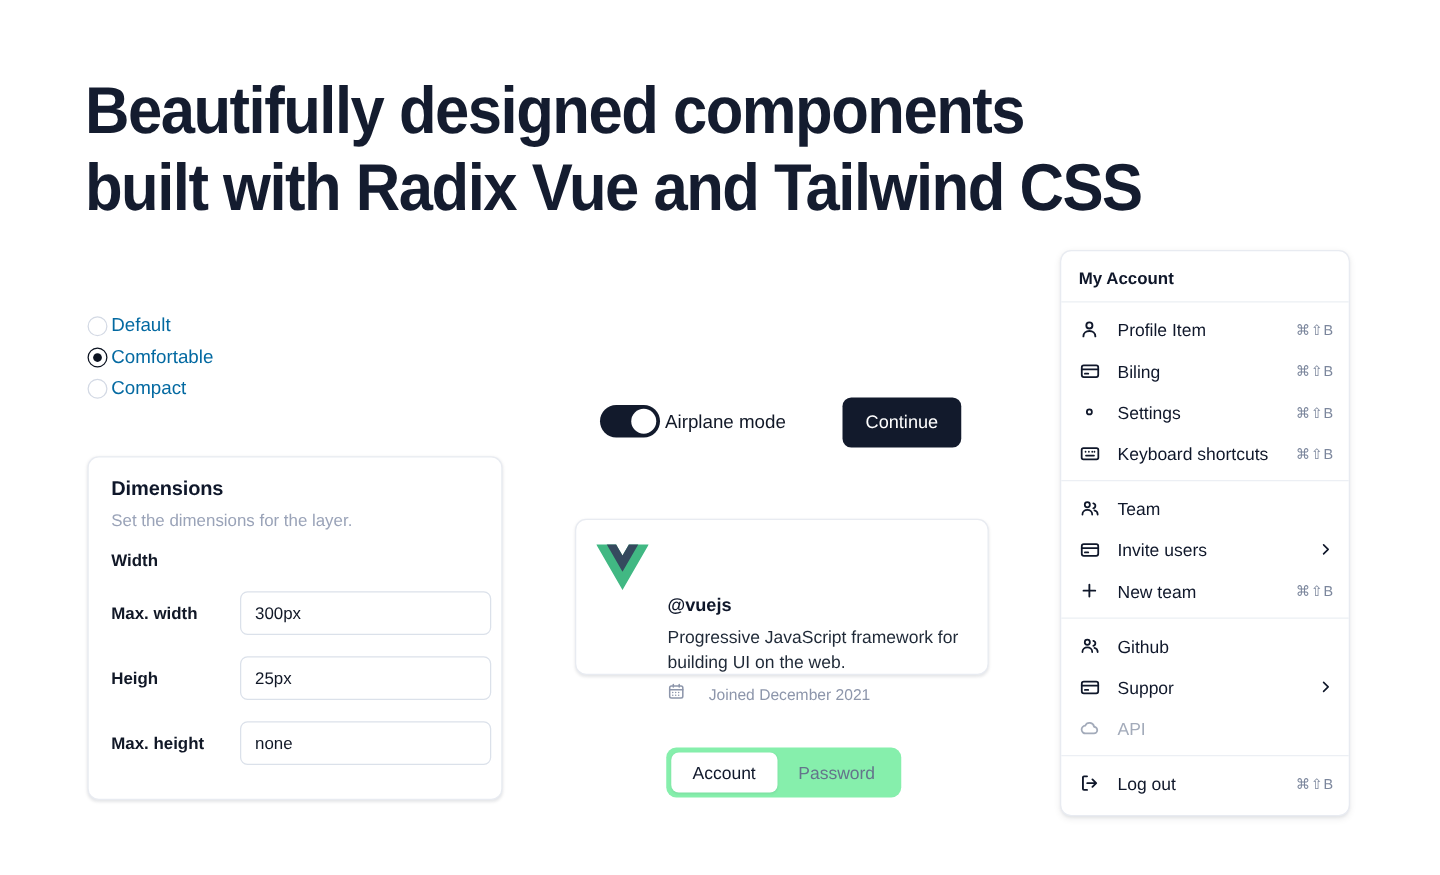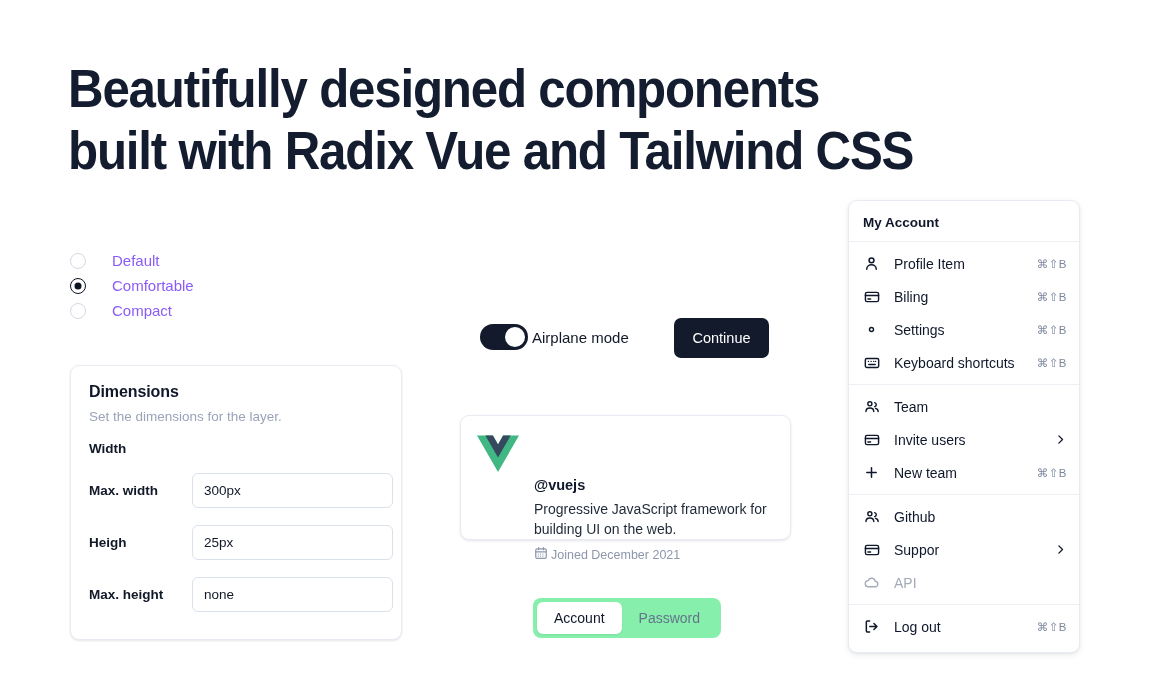--- a/index.html
+++ b/index.html
@@ -36,21 +36,21 @@
     width: 16px; height: 16px; border-radius: 50%;
     border: 1px solid #d3d9e4; background: #fff;
     display: inline-block; position: relative; flex: none;
   }
   .radio-mark.checked { border-color: #0b1220; }
   .radio-mark.checked::after {
     content: ""; position: absolute; left: 50%; top: 50%;
     width: 7px; height: 7px; border-radius: 50%;
     background: #0b1220; transform: translate(-50%, -50%);
   }
-  .radio-label { margin-left: 26px; font-size: 15px; color: #8b5cf6; }
+  .radio-label { margin-left: 3px; font-size: 15px; color: #0369a1; }
 
   
   .dimensions-card {
     position: absolute; left: 70px; top: 365px;
     width: 332px; height: 275px;
     background: #ffffff;
     border: 1px solid #e8ebf1;
     border-radius: 9px;
     box-shadow: 0 1px 3px rgba(16,24,40,.07), 0 1px 2px rgba(16,24,40,.04);
     padding: 17px 18px 0 18px;
@@ -97,21 +97,21 @@
     width: 331px; height: 125px;
     background: #ffffff;
     border: 1px solid #e8ebf1; border-radius: 9px;
     box-shadow: 0 1px 3px rgba(16,24,40,.07), 0 1px 2px rgba(16,24,40,.04);
     padding: 17px 16px;
     display: flex; gap: 15px;
   }
   .vue-logo { width: 42px; height: 38px; flex: none; margin-top: 2px; }
   .hc-handle { font-size: 14.5px; font-weight: 700; color: #0f172a; margin-top: 44px; }
   .hc-desc { font-size: 14px; line-height: 20px; color: #1f2937; margin-top: 6px; width: 240px; }
-  .hc-joined { display: flex; align-items: center; gap: 3px; margin-top: 7px; }
+  .hc-joined { display: flex; align-items: center; gap: 19px; margin-top: 7px; }
   .hc-joined-text { font-size: 12.5px; color: #8d96ab; }
 
   
   .tabs {
     position: absolute; left: 533px; top: 598px;
     height: 40px; background: #86efac; border-radius: 8px;
     padding: 4px; display: flex; align-items: center;
   }
   .tab {
     height: 32px; padding: 0 17px;

